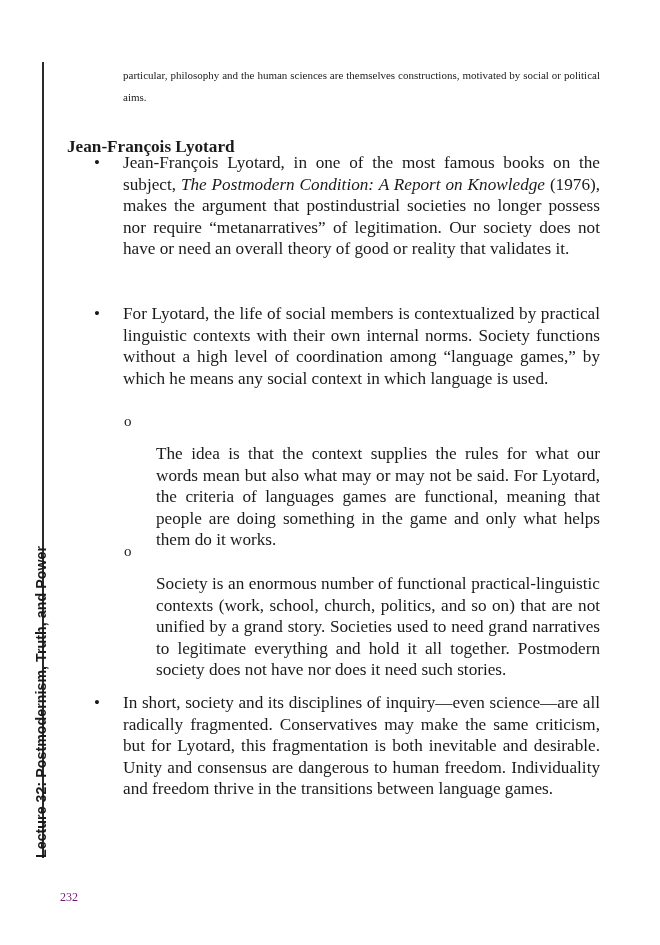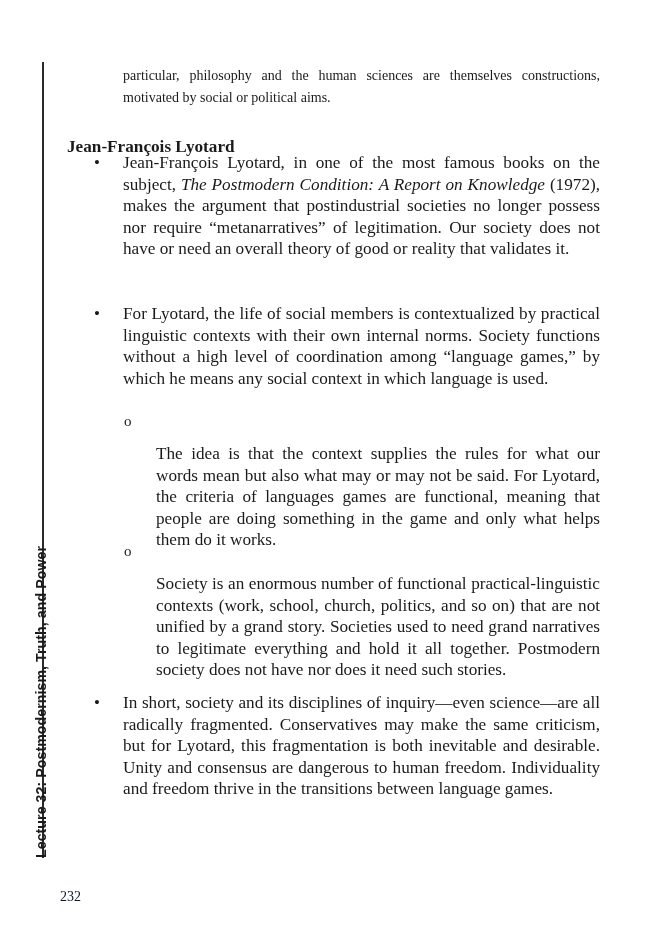--- a/index.html
+++ b/index.html
@@ -37,21 +37,21 @@
       letter-spacing: 0.05px;
     }
     .content {
       position: absolute;
       left: 0;
       top: 0;
       width: 660px;
     }
     .para {
       position: absolute;
-      font-size: 14px;
+      font-size: 11px;
       line-height: 21.6px;
       text-align: justify;
       text-align-last: left;
     }
     .intro {
       left: 123px;
       top: 65px;
       width: 477px;
     }
     .heading {
@@ -92,40 +92,40 @@
       left: 156px;
       width: 444px;
       text-align: justify;
       margin-top: 32px;
     }
     em { }
     .page-number {
       position: absolute;
       left: 60px;
       top: 888px;
-      font-size: 14px;
+      font-size: 12px;
       line-height: 18px;
-      color: #0f172a;
+      color: #701a75;
     }
   </style>
 </head>
 <body>
 
 <div class="side-rule"></div>
 <div class="side-label">Lecture 32: Postmodernism, Truth, and Power</div>
 
 <div class="content">
 
   <div class="para intro">particular, philosophy and the human sciences are themselves constructions, motivated by social or political aims.</div>
 
   <h2 class="heading">Jean-François Lyotard</h2>
 
   <div class="bullet" style="top:152px; left:0; width:660px;">
     <span class="bullet-dot">•</span>
-    <div class="bullet-text"><span>Jean-François Lyotard, in one of the most famous books on the subject, </span><em>The Postmodern Condition: A Report on Knowledge</em><span> (1972), makes the argument that postindustrial societies no longer possess nor require “metanarratives” of legitimation. Our society does not have or need an overall theory of good or reality that validates it.</span></div>
+    <div class="bullet-text"><span>Jean-François Lyotard, in one of the most famous books on the subject, </span><em>The Postmodern Condition: A Report on Knowledge</em><span> (1976), makes the argument that postindustrial societies no longer possess nor require “metanarratives” of legitimation. Our society does not have or need an overall theory of good or reality that validates it.</span></div>
   </div>
 
   <div class="bullet" style="top:303px; left:0; width:660px;">
     <span class="bullet-dot">•</span>
     <div class="bullet-text">For Lyotard, the life of social members is contextualized by practical linguistic contexts with their own internal norms. Society functions without a high level of coordination among “language games,” by which he means any social context in which language is used.</div>
   </div>
 
   <div class="bullet" style="top:411px; left:0; width:660px;">
     <span class="sub-dot">o</span>
     <div class="sub-text">The idea is that the context supplies the rules for what our words mean but also what may or may not be said. For Lyotard, the criteria of languages games are functional, meaning that people are doing something in the game and only what helps them do it works.</div>

